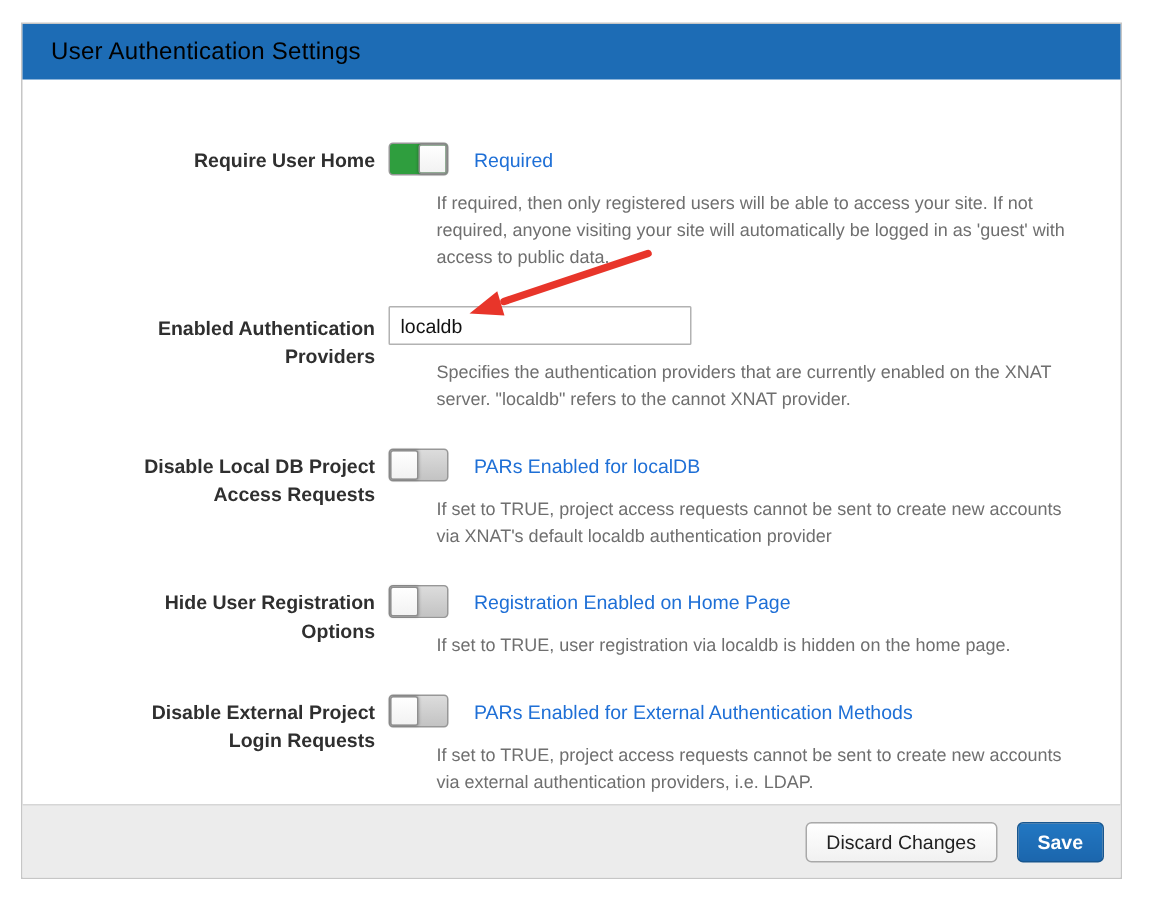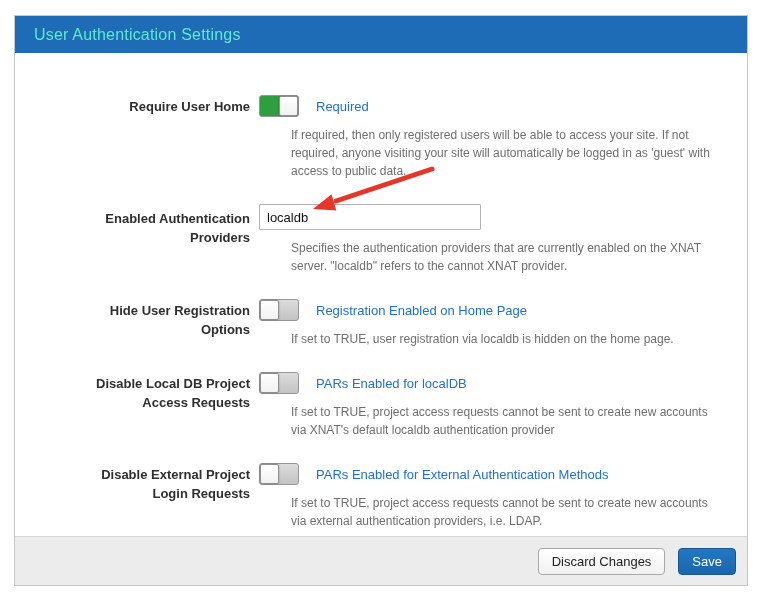--- a/index.html
+++ b/index.html
@@ -2,21 +2,21 @@
 <html style="--header-blue: #1d6cb5; --link-blue: #1e6fd6; --toggle-green: #2f9e3e; --annotation-red: #e8352a;"><head>
 <meta charset="utf-8">
 <style>
   * { margin:0; padding:0; box-sizing:border-box; }
   html,body { width:766px; height:600px; background:#fff;
     font-family:"Liberation Sans", sans-serif; position:relative; overflow:hidden; }
 
   .panel { position:absolute; left:14px; top:15px; width:734px; height:571px;
     background:#fff; border:1px solid #c6c6c6; display:flex; flex-direction:column; }
 
-  .panel-header { flex:0 0 37px; background:var(--header-blue,#1d6cb5); color:#5eead4;
+  .panel-header { flex:0 0 37px; background:var(--header-blue,#1d6cb5); color:#000000;
     display:flex; align-items:center; padding-left:19px; font-size:16px; letter-spacing:.2px; }
 
   .panel-body { flex:1 1 auto; padding-top:42px; overflow:hidden; }
 
   .row { display:flex; align-items:flex-start; margin-bottom:24px; }
   .row-label { width:164px; margin-left:71px; text-align:right; font-weight:bold;
     font-size:13px; color:#2f2f2f; line-height:1.45; padding-top:3px; }
   .row-content { margin-left:9px; flex:1; }
   .control-line { display:flex; align-items:center; min-height:22px; }
 
@@ -26,33 +26,33 @@
   .toggle.off { background:linear-gradient(#dcdcdc,#c3c3c3); }
   .toggle .knob { position:absolute; top:0; width:19px; height:20px;
     background:linear-gradient(#ffffff,#f2f2f2); border:1px solid #8f8f8f;
     border-radius:2px; box-shadow:0 0 2px rgba(0,0,0,.3); }
   .toggle.on  .knob { right:0; }
   .toggle.off .knob { left:0; }
 
   .value-link { margin-left:17px; color:var(--link-blue,#1e6fd6); font-size:13px;
     text-decoration:none; cursor:pointer; white-space:nowrap; }
 
-  .text-input { width:222px; height:26px; border:1px solid #b2b2b2; border-radius:1px;
+  .text-input { width:202px; height:26px; border:1px solid #b2b2b2; border-radius:1px;
     font-size:13px; font-family:"Liberation Sans", sans-serif; padding:0 7px; color:#111; background:#fff; }
 
   .description { margin-top:9px; font-size:12px; color:#6f6f6f; line-height:18px;
     max-width:430px;margin-left:32px; }
 
   .panel-footer { flex:0 0 49px; background:#ececec; border-top:1px solid #d6d6d6;
     display:flex; align-items:center; justify-content:flex-end; padding-right:11px; gap:13px; }
   .btn { height:27px; padding:4px 13px; font-size:13px; border-radius:4px; cursor:pointer;
     font-family:"Liberation Sans", sans-serif; }
   .btn-secondary { background:linear-gradient(#ffffff,#f1f1f1); border:1px solid #a9a9a9; color:#222; }
   .btn-primary { background:linear-gradient(#2277c2,#1b66ad); border:1px solid #17568f;
-    color:#fff; font-weight:normal; }
+    color:#fff; font-weight:bold; }
 
   .annotation-arrow { position:absolute; left:0; top:0; pointer-events:none; z-index:5; }
 </style>
 </head>
 <body>
 
 <div class="panel">
 
   <div class="panel-header">
     <span>User Authentication Settings</span>
@@ -77,42 +77,42 @@
       <div class="row-label" style="padding-top:6px;text-align:right;">Enabled Authentication Providers</div>
       <div class="row-content">
         <div class="control-line">
           <input class="text-input" type="text" value="localdb" style="">
         </div>
         <div class="description">Specifies the authentication providers that are currently enabled on the XNAT server. "localdb" refers to the cannot XNAT provider.</div>
       </div>
     </div>
 
     <div class="row">
+      <div class="row-label">Disable Local DB Project Access Requests</div>
+      <div class="row-content">
+        <div class="control-line">
+          <div class="toggle off">
+            <div class="knob"></div>
+          </div>
+          <a class="value-link">PARs Enabled for localDB</a>
+        </div>
+        <div class="description">If set to TRUE, project access requests cannot be sent to create new accounts via XNAT's default localdb authentication provider</div>
+      </div>
+    </div>
+
+    <div class="row">
       <div class="row-label">Hide User Registration Options</div>
       <div class="row-content">
         <div class="control-line">
           <div class="toggle off">
             <div class="knob"></div>
           </div>
           <a class="value-link">Registration Enabled on Home Page</a>
         </div>
         <div class="description">If set to TRUE, user registration via localdb is hidden on the home page.</div>
-      </div>
-    </div>
-
-    <div class="row">
-      <div class="row-label">Disable Local DB Project Access Requests</div>
-      <div class="row-content">
-        <div class="control-line">
-          <div class="toggle off">
-            <div class="knob"></div>
-          </div>
-          <a class="value-link">PARs Enabled for localDB</a>
-        </div>
-        <div class="description">If set to TRUE, project access requests cannot be sent to create new accounts via XNAT's default localdb authentication provider</div>
       </div>
     </div>
 
     <div class="row">
       <div class="row-label">Disable External Project Login Requests</div>
       <div class="row-content">
         <div class="control-line">
           <div class="toggle off">
             <div class="knob"></div>
           </div>

